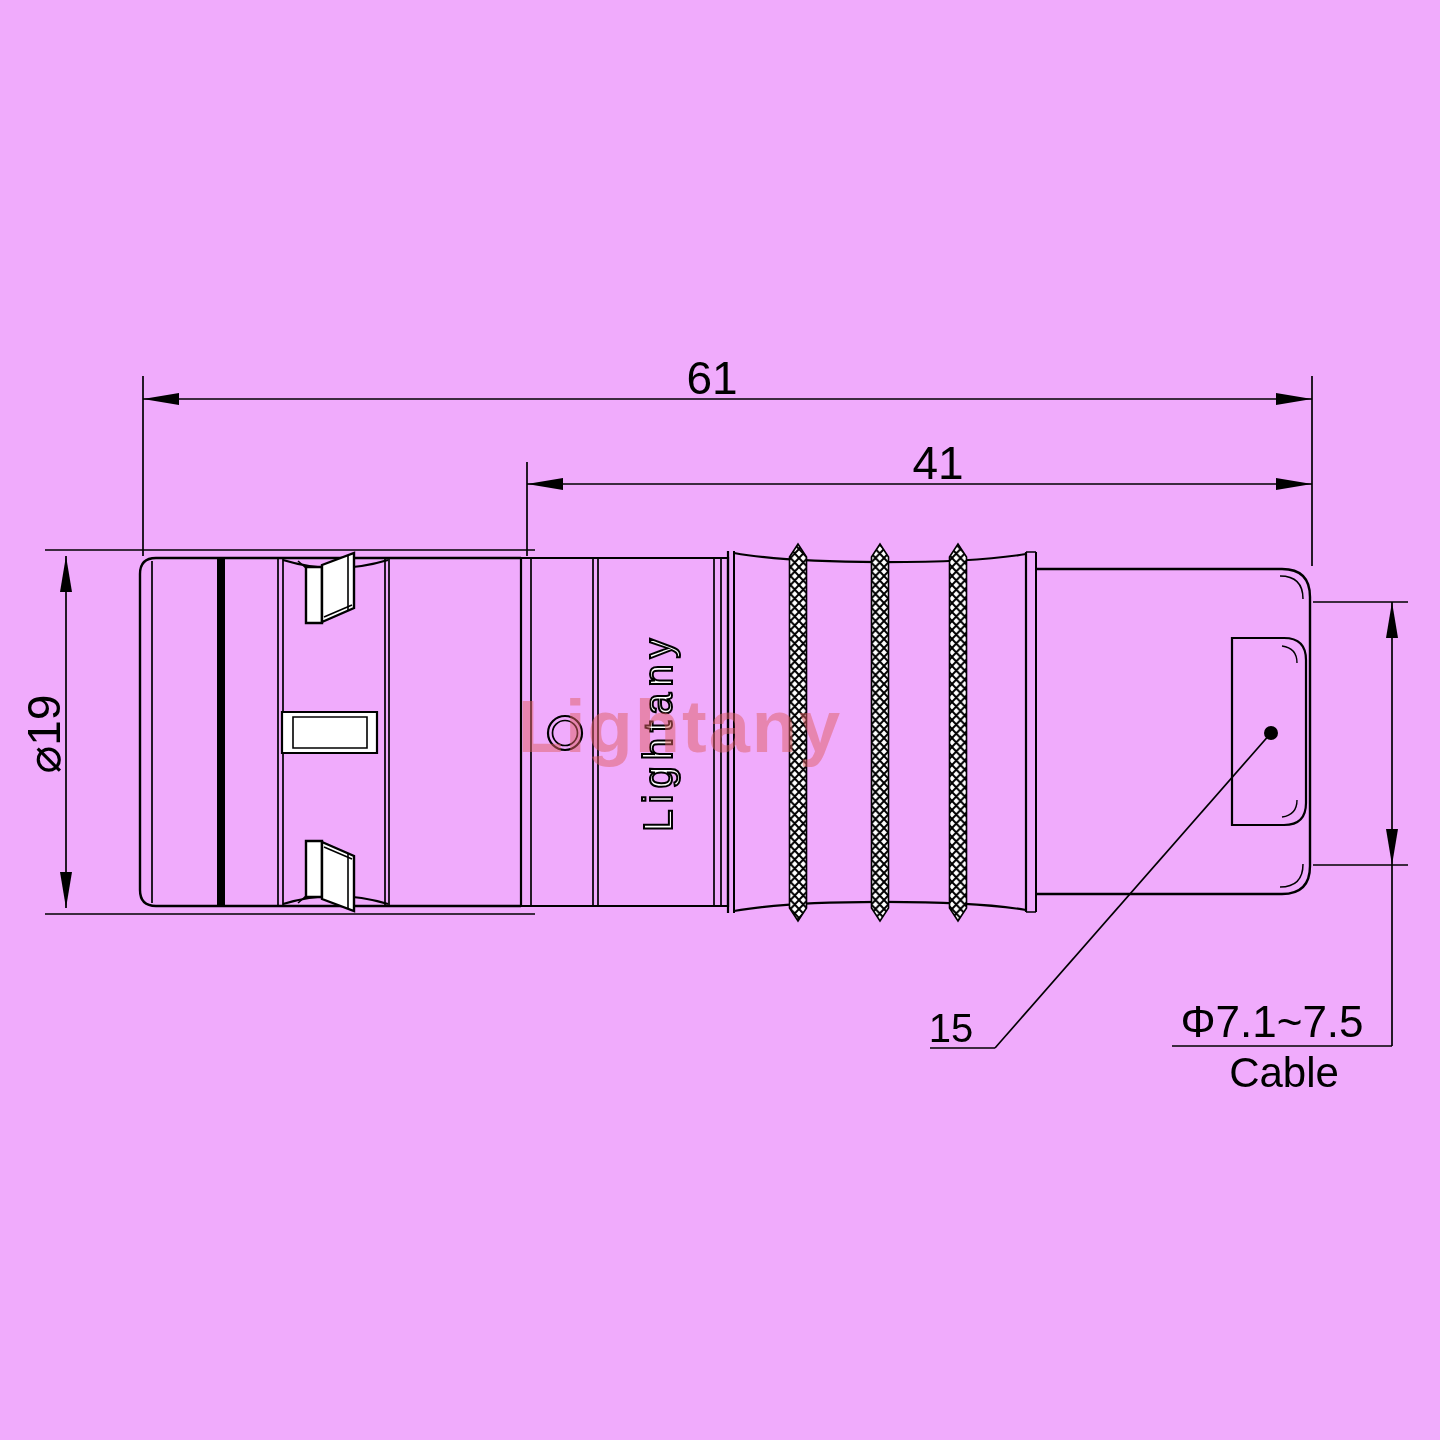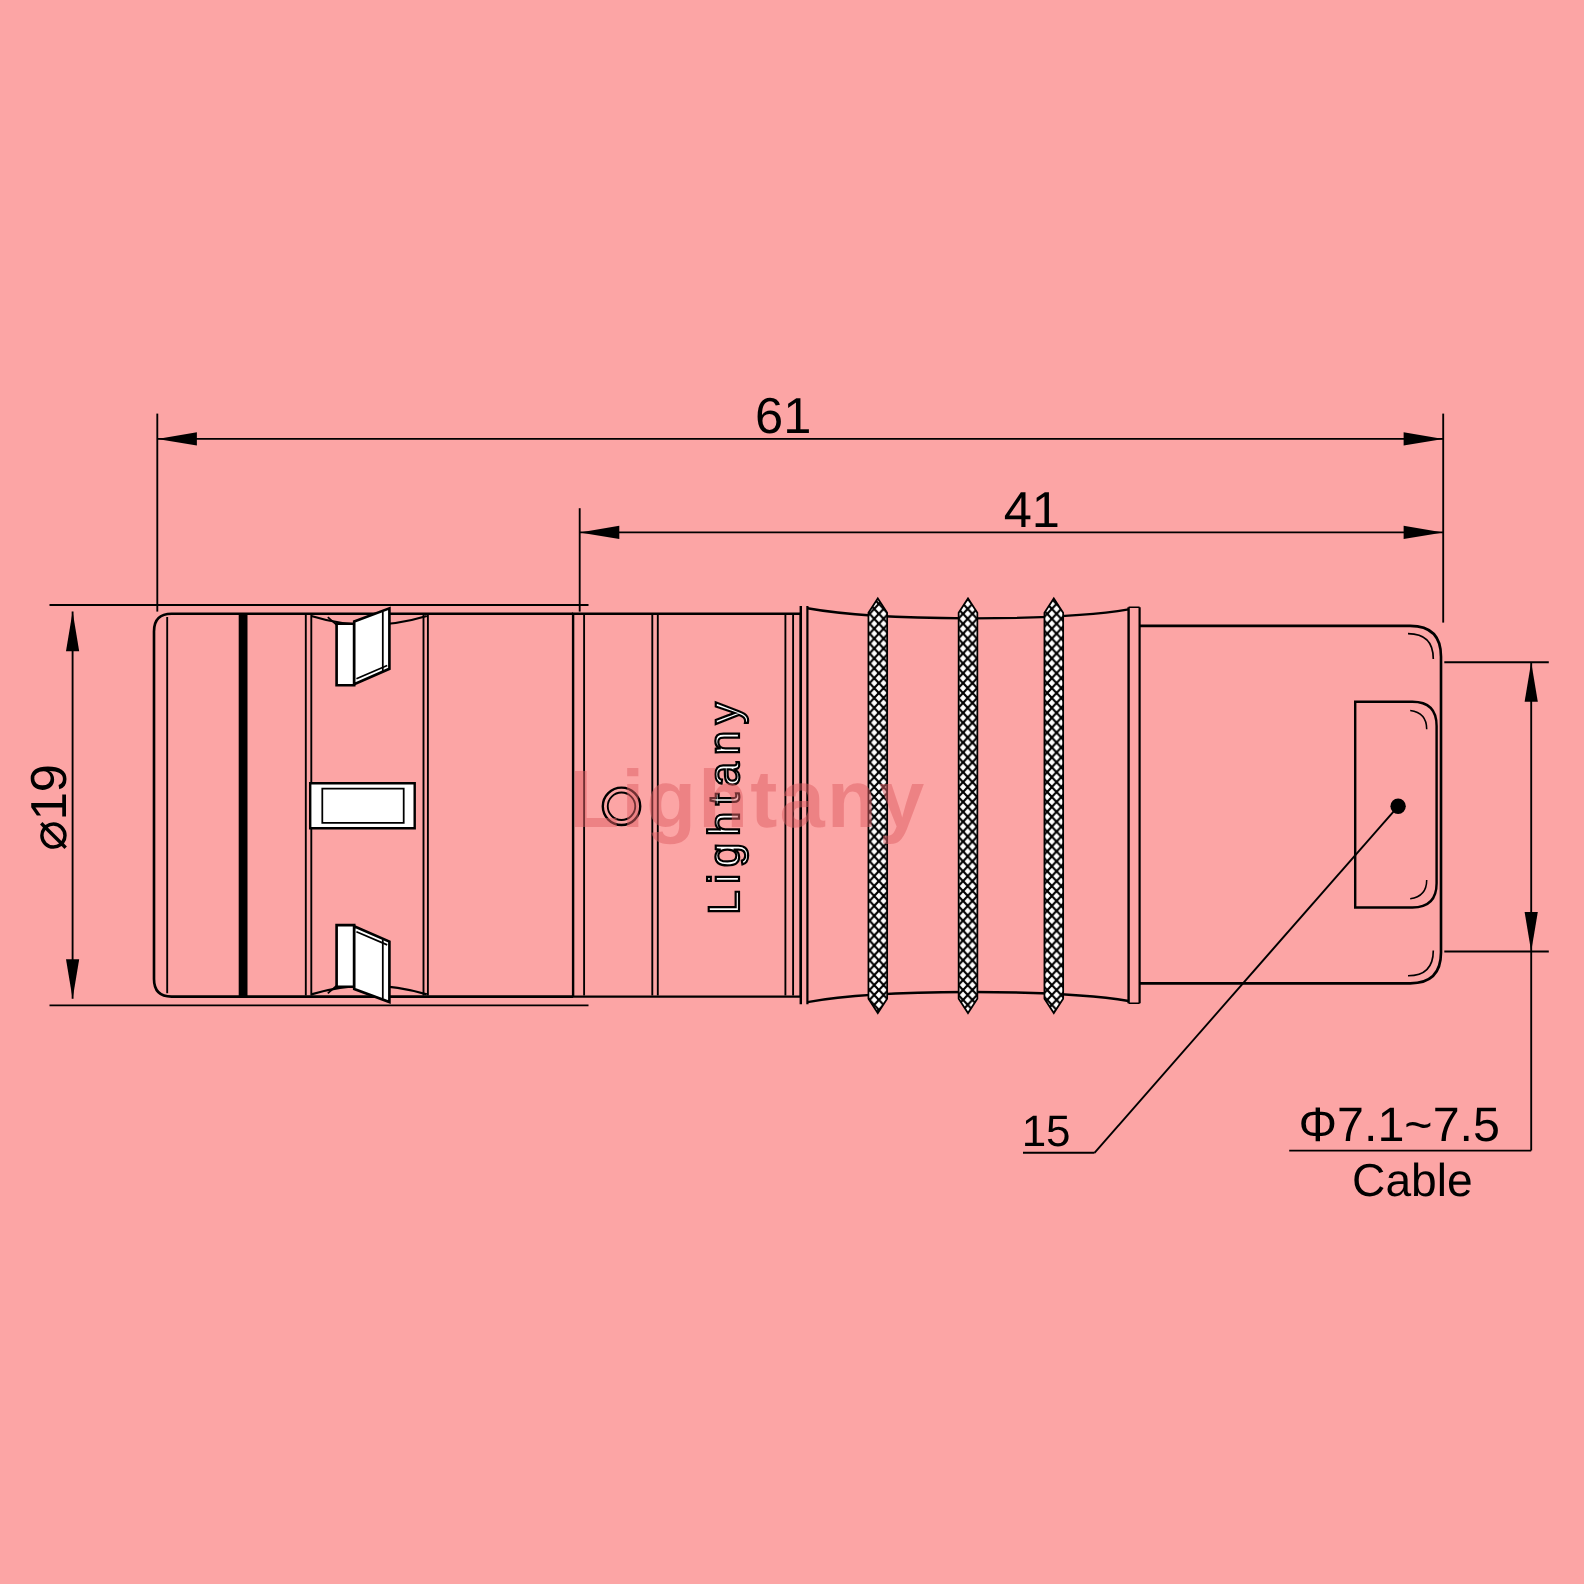--- a/index.html
+++ b/index.html
@@ -4,21 +4,21 @@
 <style>
   html, body {
     margin: 0;
     padding: 0;
     background: #ffffff;
   }
   .page {
     width: 1440px;
     height: 1440px;
     position: relative;
-    background: #fca5a5;
+    background: #f0abfc;
     font-family: "Liberation Sans", "DejaVu Sans", sans-serif;
   }
   svg { display: block; }
   text {
     font-family: "Liberation Sans", "DejaVu Sans", sans-serif;
     fill: #000;
     stroke: none;
   }
   .dim-text { font-size: 46px; }
   .dim-text-sm { font-size: 44px; }

